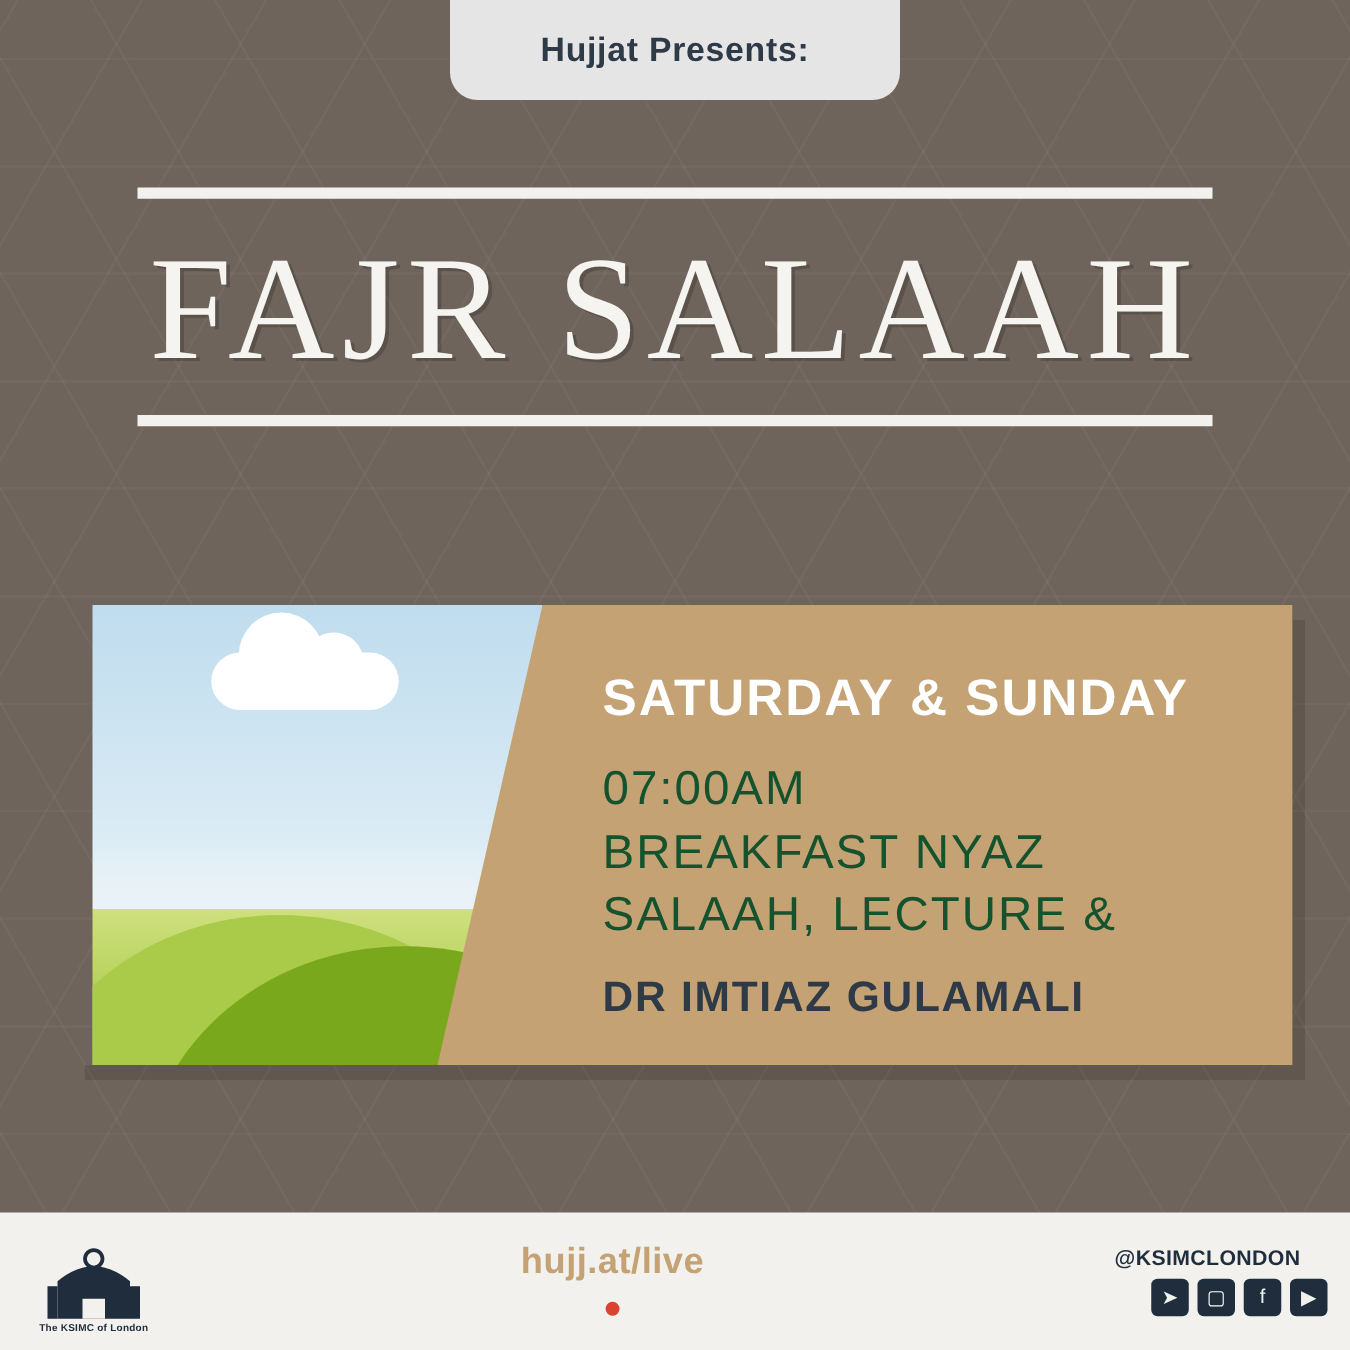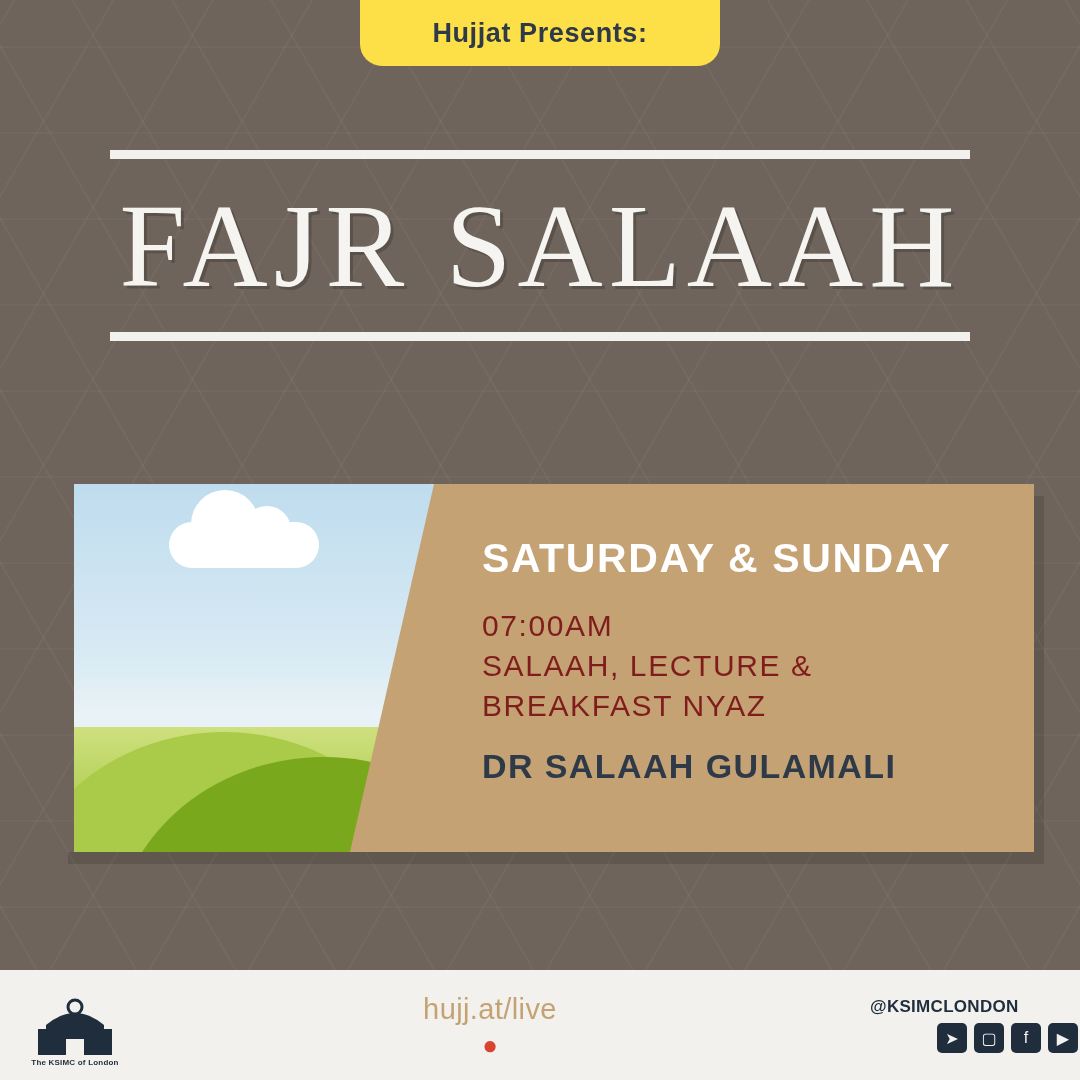--- a/index.html
+++ b/index.html
@@ -30,22 +30,22 @@
       repeating-linear-gradient(0deg, rgba(255,255,255,0.028) 0 2px, transparent 2px 86px);
     pointer-events: none;
   }
   
   .top-tab {
     position: absolute;
     top: 0;
     left: 50%;
     transform: translateX(-50%);
     width: 360px;
-    height: 66px;
-    background: #fde047;
+    height: 80px;
+    background: #e5e5e5;
     border-bottom-left-radius: 22px;
     border-bottom-right-radius: 22px;
     display: flex;
     align-items: center;
     justify-content: center;
     z-index: 5;
   }
   .top-tab span {
     color: #2f3a48;
     font-size: 27px;
@@ -166,22 +166,22 @@
   .card-heading {
     position: relative;
     color: #ffffff;
     font-size: 41px;
     font-weight: bold;
     letter-spacing: 1.6px;
     line-height: 1.28;
   }
   .card-sub {
     position: relative;
-    color: #7f1d1d;
-    font-size: 30px;
+    color: #14532d;
+    font-size: 38px;
     letter-spacing: 1.6px;
     line-height: 1.32;
     margin-top: 22px;
   }
   .card-speaker {
     position: relative;
     color: #2f3a48;
     font-size: 34px;
     font-weight: bold;
     letter-spacing: 1.4px;
@@ -223,44 +223,44 @@
     margin-top: 1px;
   }
   .footer-center {
     flex: 1 1 auto;
     text-align: center;
     padding-right: 40px;
   }
   .footer-url {
     color: #c5a274;
     font-size: 29px;
-    font-weight: normal;
+    font-weight: bold;
     letter-spacing: 0.4px;
   }
   .footer-addr {
     margin-top: 6px;
     color: #1f2d3d;
     font-size: 25px;
     font-weight: bold;
     display: flex;
     align-items: center;
     justify-content: center;
     gap: 8px;
   }
   .pin {
     color: #d8442f;
     font-size: 26px;
     line-height: 1;
   }
   .footer-social {
     width: 210px;
     flex: 0 0 auto;
-    padding-right: 2px;
+    padding-right: 18px;
     box-sizing: border-box;
-    text-align: left;
+    text-align: center;
   }
   .handle {
     color: #1f2d3d;
     font-size: 17px;
     font-weight: bold;
     letter-spacing: 0.3px;
   }
   .social-row {
     margin-top: 6px;
     display: flex;
@@ -297,23 +297,23 @@
 
   <div class="card">
     <div class="card-image">
       <div class="cloud"></div>
       <div class="hill-a"></div>
       <div class="hill-b"></div>
     </div>
     <div class="card-body">
       <div class="card-heading">SATURDAY &amp; SUNDAY</div>
       <div class="card-sub">07:00AM</div>
+      <div class="card-sub" style="margin-top:0">BREAKFAST NYAZ</div>
       <div class="card-sub" style="margin-top:0">SALAAH, LECTURE &amp;</div>
-      <div class="card-sub" style="margin-top:0">BREAKFAST NYAZ</div>
-      <div class="card-speaker">DR SALAAH GULAMALI</div>
+      <div class="card-speaker">DR IMTIAZ GULAMALI</div>
     </div>
   </div>
 
   <div class="footer">
     <div class="footer-logo">
       <div class="logo-mark">
         <svg width="78" height="62" viewBox="0 0 78 62" aria-hidden="true">
           <path d="M10 60 L10 30 Q39 6 68 30 L68 60 Z" fill="#1f2d3d"></path>
           <rect x="2" y="34" width="8" height="26" fill="#1f2d3d"></rect>
           <rect x="68" y="34" width="8" height="26" fill="#1f2d3d"></rect>

